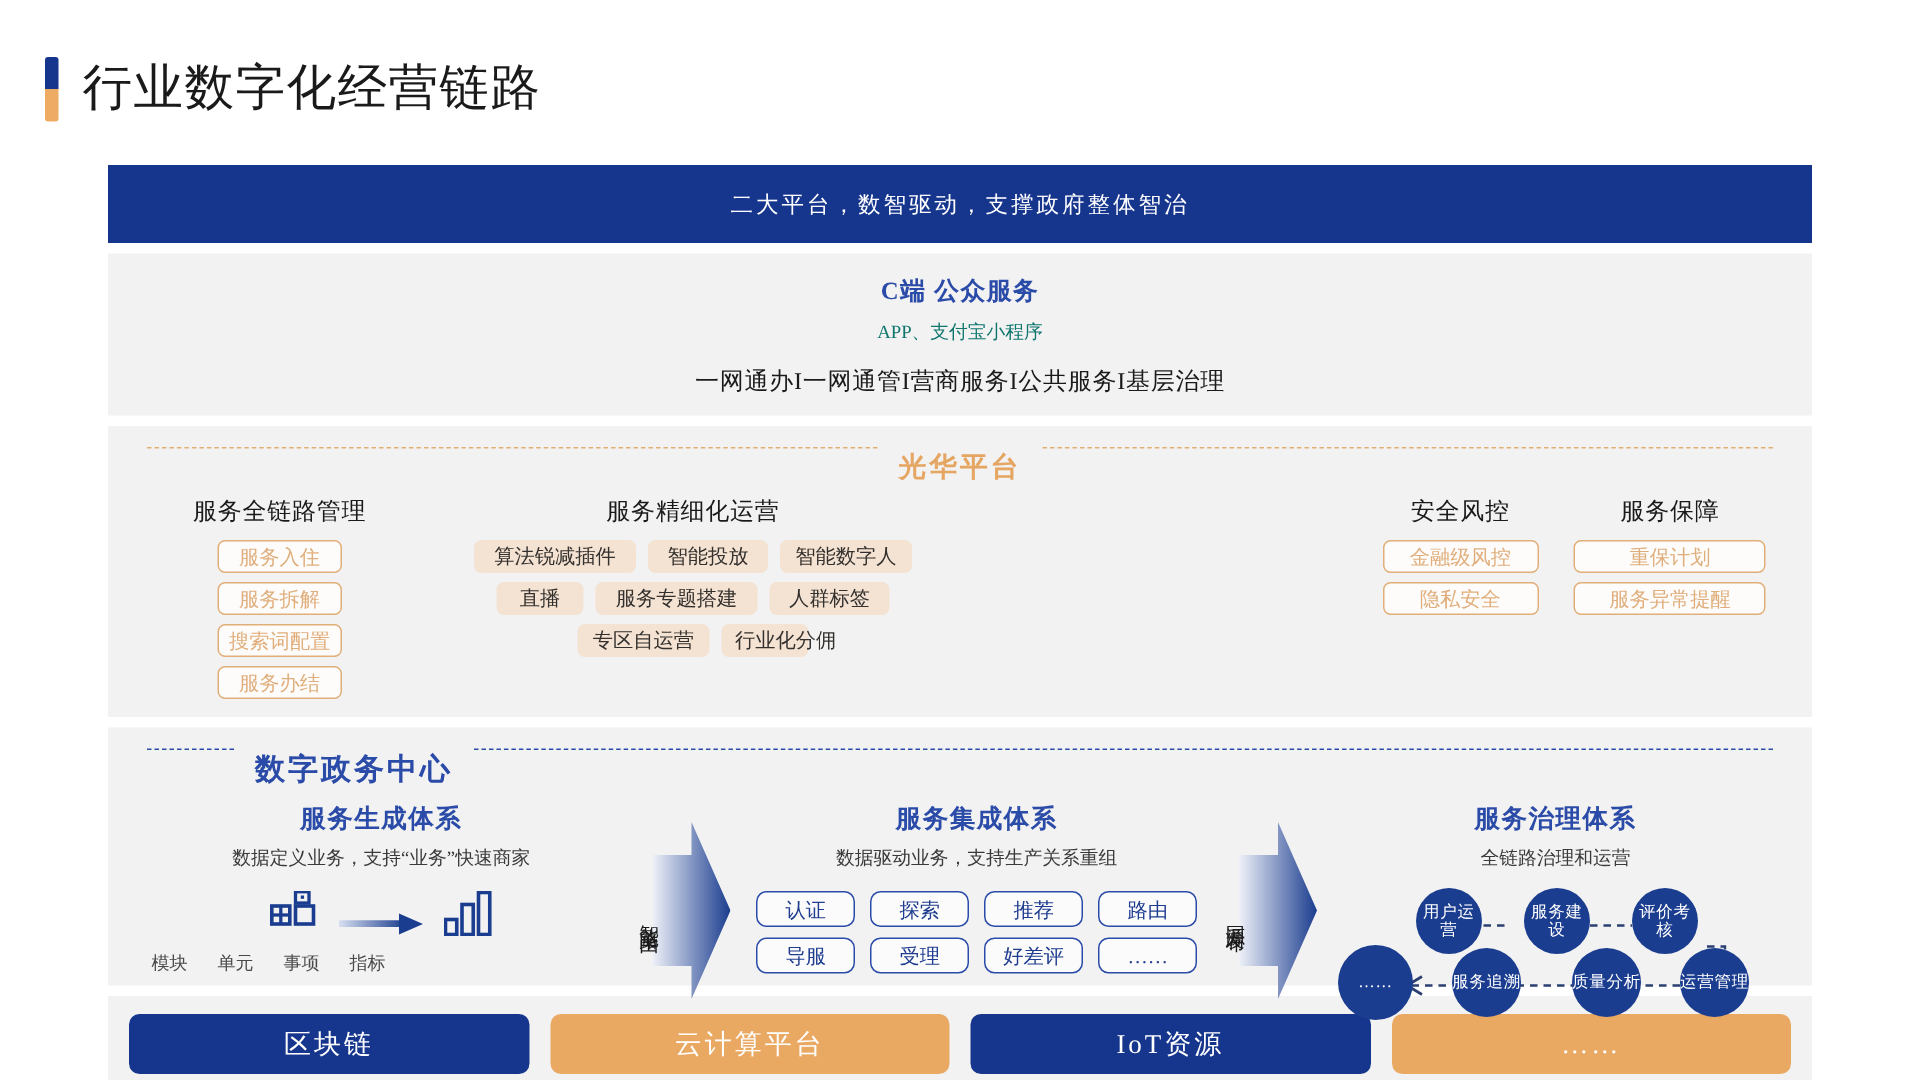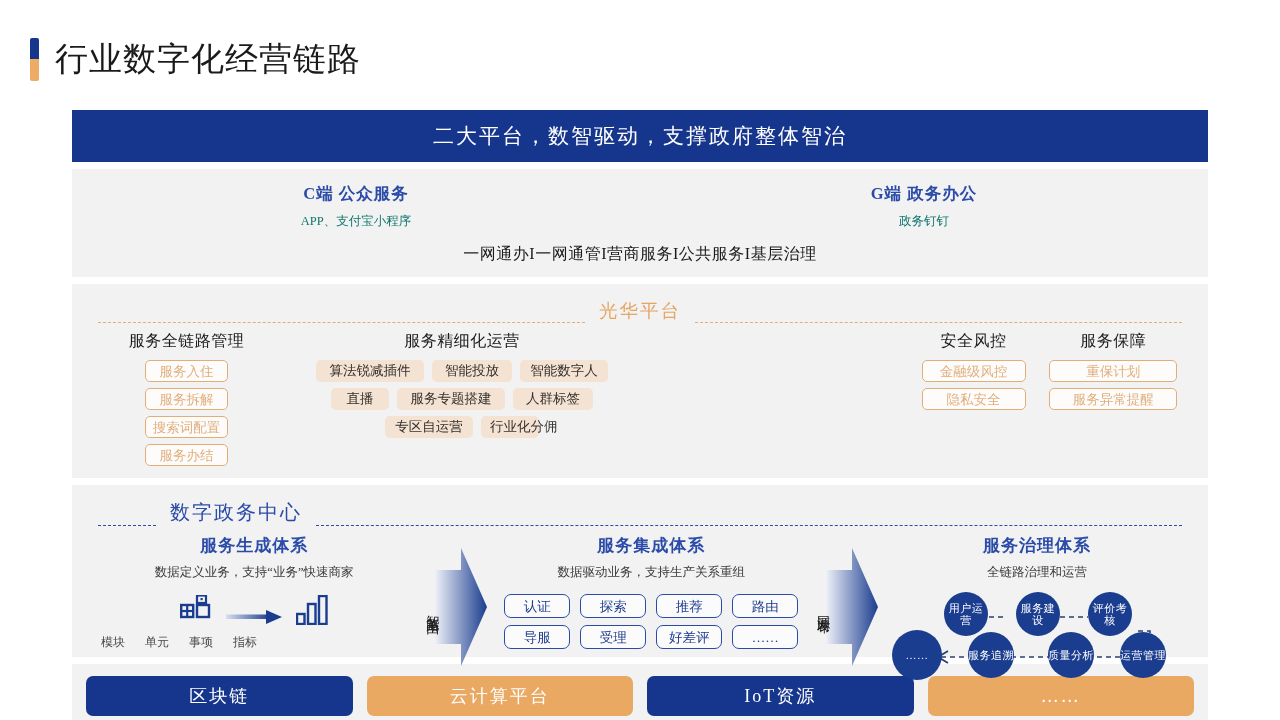--- a/index.html
+++ b/index.html
@@ -56,21 +56,21 @@
   .banner {
     background: #16358c;
     height: 52px;
     display: flex;
     align-items: center;
     justify-content: center;
     margin-bottom: 7px;
   }
   .banner-text {
     color: #ffffff;
-    font-size: 21px;
+    font-size: 15px;
     letter-spacing: 2px;
   }
 
   
   .channels {
     padding: 14px 0 12px 0;
   }
   .channel-row {
     display: flex;
   }
@@ -93,22 +93,23 @@
     text-align: center;
     font-size: 16px;
     color: #1a1a1a;
     margin-top: 14px;
     letter-spacing: 0.5px;
   }
 
   
   .dashed-head {
     display: flex;
-    align-items: flex-end;
+    align-items: flex-start;
     padding: 0 26px;
+    font-weight: bold;
   }
   .dashed-line {
     flex: 1;
     border-top: 1.6px dashed #e3ad72;
     height: 0;
   }
   .dashed-line.blue { border-top-color: #2b4ba8; }
   .dashed-label {
     padding: 0 14px;
     font-size: 18.5px;
@@ -312,24 +313,20 @@
 
   <div class="banner">
     <div class="banner-text">二大平台，数智驱动，支撑政府整体智治</div>
   </div>
 
   <div class="panel channels">
     <div class="channel-row">
       <div class="channel">
         <div class="channel-title">C端 公众服务</div>
         <div class="channel-sub">APP、支付宝小程序</div>
-      </div>
-      <div class="channel">
-        <div class="channel-title">G端 政务办公</div>
-        <div class="channel-sub">政务钉钉</div>
       </div>
     </div>
     <div class="channel-footer">一网通办I一网通管I营商服务I公共服务I基层治理</div>
   </div>
 
   <div class="panel gh-panel">
     <div class="dashed-head">
       <div class="dashed-line"></div>
       <div class="dashed-label">光华平台</div>
       <div class="dashed-line"></div>

